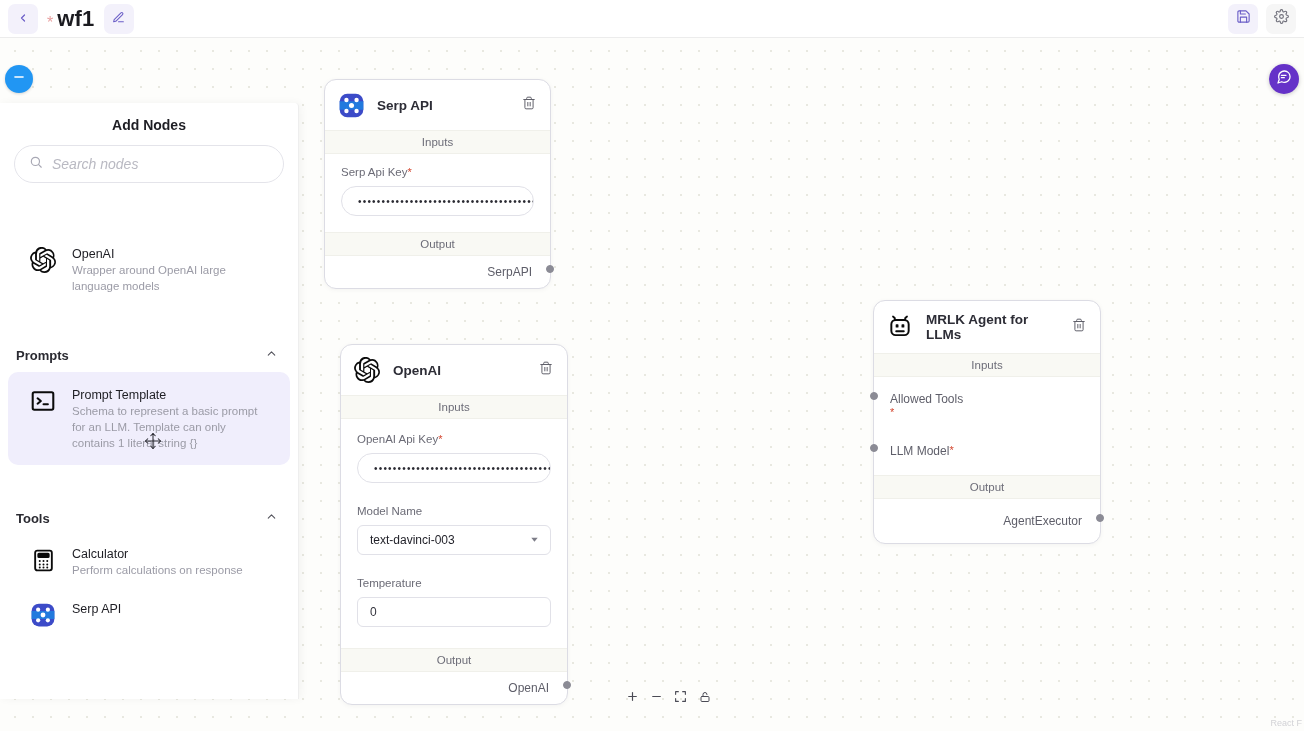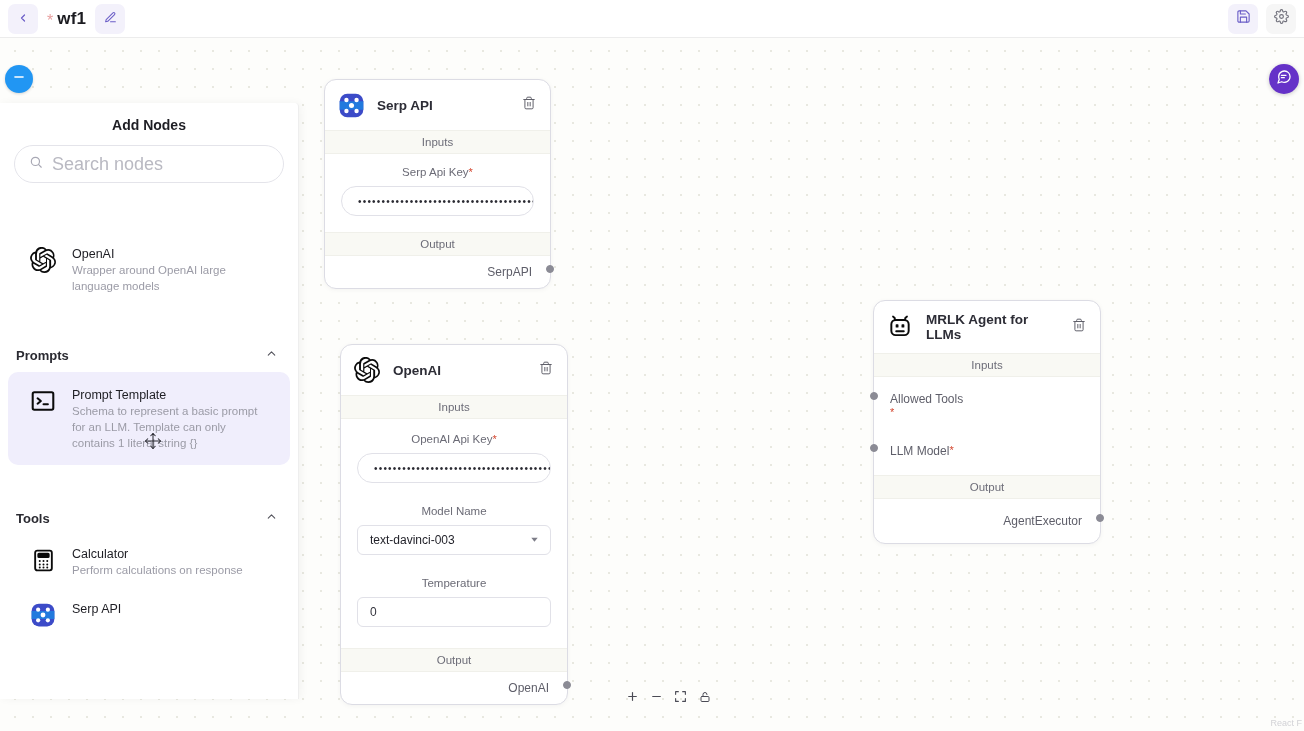--- a/index.html
+++ b/index.html
@@ -32,21 +32,21 @@
   .iconbtn {
     width: 30px; height: 30px; border-radius: 7px;
     display: flex; align-items: center; justify-content: center;
     background: #f3f1fb;
     color: #6b5ec7;
     cursor: pointer;
   }
   .iconbtn.plain { background: #f6f6f6; color: #6f6f7a; }
   .title-wrap { display: flex; align-items: baseline; gap: 4px; }
   .title-star { color: #e8a0a0; font-size: 16px; line-height: 1; position: relative; top: 2px; }
-  .wf-title { font-size: 17px; font-weight: bold; color: #1b1b20; letter-spacing: .2px; }
+  .wf-title { font-size: 22px; font-weight: bold; color: #1b1b20; letter-spacing: .2px; }
   .tb-right { margin-left: auto; display: flex; align-items: center; gap: 8px; padding-right: 8px; }
 
   
   .collapse-btn {
     position: absolute; left: 5px; top: 65px;
     width: 28px; height: 28px; border-radius: 50%;
     background: #2196f3; color: #fff;
     display: flex; align-items: center; justify-content: center;
     z-index: 45; cursor: pointer;
     box-shadow: 0 1px 3px rgba(0,0,0,.16);
@@ -80,21 +80,21 @@
   }
   .search-box {
     margin: 12px 14px 0 14px;
     height: 38px; border: 1px solid #e4e4ea; border-radius: 19px;
     display: flex; align-items: center; gap: 9px; padding: 0 14px;
     background: #fff; cursor: text;
   }
   .search-box input {
     border: none; outline: none; flex: 1;
     font-family: "Liberation Sans", sans-serif;
-    font-size: 18px; color: #1d4ed8; background: transparent;
+    font-size: 14px; color: #1d4ed8; background: transparent; font-style: italic;
   }
   .search-box input::placeholder { color: #b9b9c2; }
 
   .sb-scroll { position: absolute; left:0; right:0; top: 96px; bottom: 0; overflow: hidden; }
 
   .node-item {
     display: flex; gap: 14px; align-items: flex-start;
     padding: 10px 20px 10px 20px;
     cursor: grab;
     border-radius: 10px;
@@ -131,21 +131,21 @@
   .trash { color: #5e5e68; cursor: pointer; display: flex; }
 
   .band {
     background: #f9f9f4;
     border-top: 1px solid #f0f0ea;
     border-bottom: 1px solid #f0f0ea;
     text-align: center;
     font-size: 11.5px; color: #6d6d78;
     padding: 5px 0;
   }
-  .field { padding: 12px 16px 4px 16px; text-align: center; }
+  .field { padding: 12px 16px 4px 16px; }
   .field-label { font-size: 11.5px; color: #6b6b76; margin-bottom: 8px; }
   .req { color: #d4462f; font-size: 11px; }
   .input {
     height: 30px; border: 1px solid #e1e1e8; border-radius: 15px;
     display: flex; align-items: center; padding: 0 16px;
     font-size: 12px; color: #33333c; background: #fff;
     cursor: text; overflow: hidden;
   }
   .dots { letter-spacing: 1.2px; font-size: 10px; color: #2a2a32; white-space: nowrap; }
   .select {

